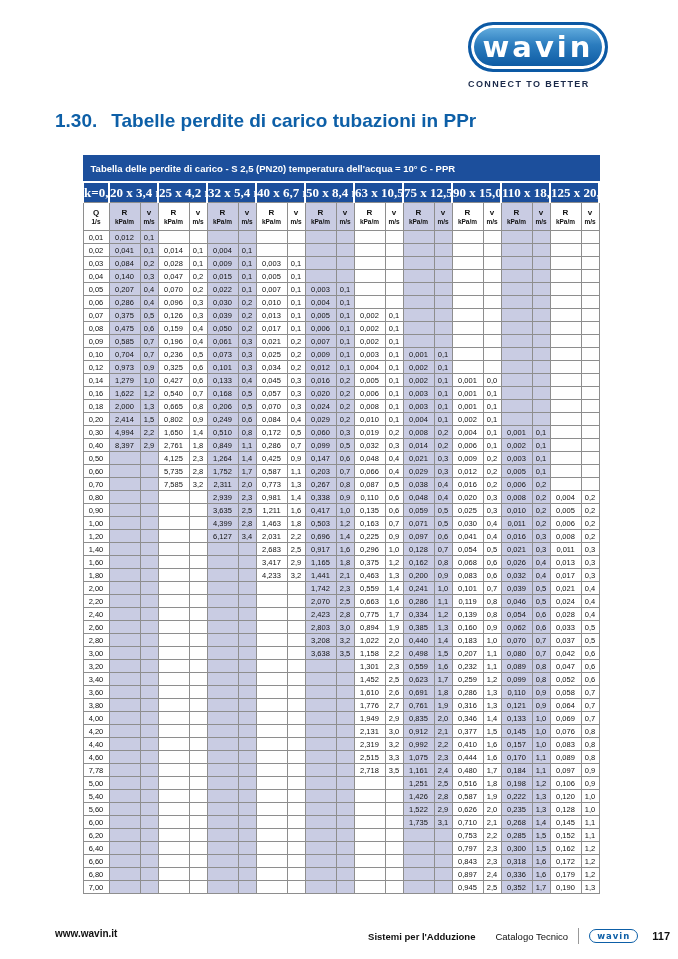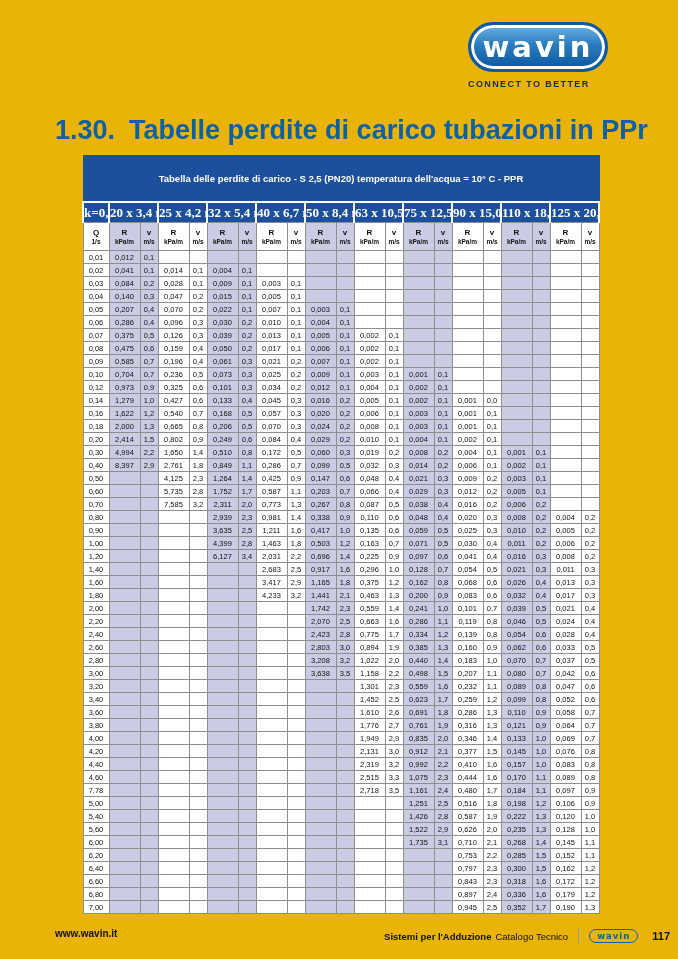--- a/index.html
+++ b/index.html
@@ -1,56 +1,56 @@
 <!DOCTYPE html>
 <html><head>
 <meta charset="utf-8">
 <style>
   html,body{margin:0;padding:0;background:#e8e8e8;}
-  .page{position:relative;width:678px;height:959px;background:#eab308;margin:0 auto;
+  .page{position:relative;width:678px;height:959px;background:#ffffff;margin:0 auto;
         font-family:"Liberation Sans",sans-serif;overflow:hidden;}
 
   
   .logo-block{position:absolute;top:22px;right:70px;width:140px;}
   .logo-pill{height:44px;border-radius:26px;
       background:linear-gradient(180deg,#6ab3e2 0%,#2b7cbe 45%,#0a57a0 100%);
       border:3px solid #0c59a4;box-shadow:inset 0 0 0 3px #ffffff;
       display:flex;align-items:center;justify-content:center;}
   .logo-text{color:#fff;font-weight:bold;font-size:29px;letter-spacing:3px;
       font-family:"DejaVu Sans",sans-serif;transform:scaleY(.95);}
   .tagline{margin-top:7px;text-align:left;font-size:9px;font-weight:bold;
       color:#1b2a4a;letter-spacing:1.4px;}
 
-  .page-title{position:absolute;top:97px;left:55px;color:#0d5fa7;font-size:27px;
+  .page-title{position:absolute;top:97px;left:55px;color:#0d5fa7;font-size:19px;
       font-weight:bold;white-space:nowrap;}
   .page-title .sec-num{margin-right:14px;}
 
   
   .table-wrap{position:absolute;top:155px;left:82px;width:516px;}
   table{border-collapse:collapse;width:516px;table-layout:fixed;}
   td,th{padding:0;overflow:hidden;white-space:nowrap;}
   .title-bar{background:#1c4f9c;color:#fff;font-size:9.5px;font-weight:bold;
-      text-align:center;padding:17px 7px;border:1px solid #1c4f9c;border-bottom:2px solid #fff;}
+      text-align:left;padding:7px 7px;border:1px solid #1c4f9c;border-bottom:2px solid #fff;}
   .k-cell,.size-cell{background:#1c4f9c;color:#fff;font-size:13px;font-weight:bold;
       height:19px;border:2px solid #fff;border-bottom:1px solid #8e8e8e;text-align:center;font-family:Liberation Serif, serif;}
   .sub-cell{border:1px solid #8e8e8e;background:#fff;height:27px;text-align:center;
       vertical-align:middle;}
   .sub-cell .sym{font-size:8px;font-weight:bold;color:#111;line-height:10px;}
   .sub-cell .unit{font-size:6.5px;font-weight:bold;color:#111;line-height:8px;}
   tbody td{border:1px solid #8e8e8e;height:12px;font-size:7.5px;text-align:center;
       color:#111;background:#fff;}
   .lav{background:#c9cce3 !important;}
   tbody td.qcol{background:#fff;}
 
   
   .footer{position:absolute;top:924px;left:0;right:0;height:24px;}
   .site{position:absolute;left:55px;top:4px;font-weight:bold;font-size:10px;color:#111;}
   .footer-right{position:absolute;right:8px;top:0;display:flex;align-items:center;height:24px;}
   .f-bold{font-weight:bold;font-size:9.5px;color:#111;}
-  .f-reg{font-size:9.5px;color:#111;margin-left:4px;}
+  .f-reg{font-size:9.5px;color:#111;margin-left:20px;}
   .f-divider{width:1px;height:16px;background:#999;margin:0 10px;}
   .mini-logo{border:1.5px solid #0d5fa7;border-radius:9px;color:#0d5fa7;font-weight:bold;
       font-size:8.5px;padding:1px 7px;letter-spacing:1px;font-family:"DejaVu Sans",sans-serif;}
   .pagenum{font-weight:bold;font-size:11px;color:#111;margin-left:14px;}
 </style>
 </head>
 <body>
 
 <div class="page">
 

